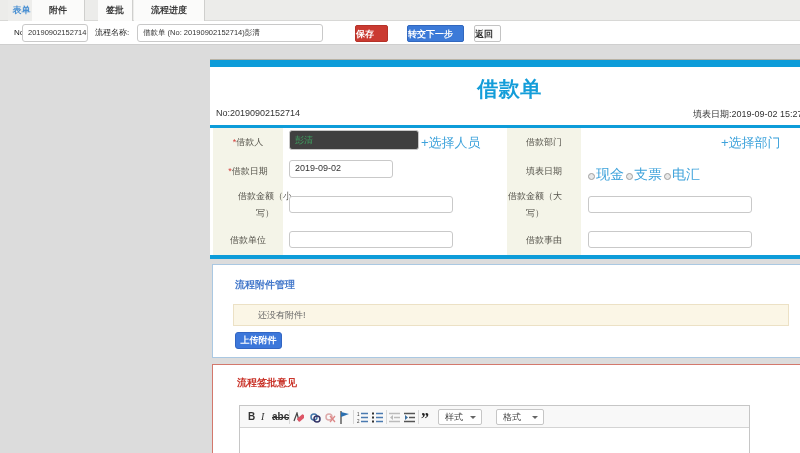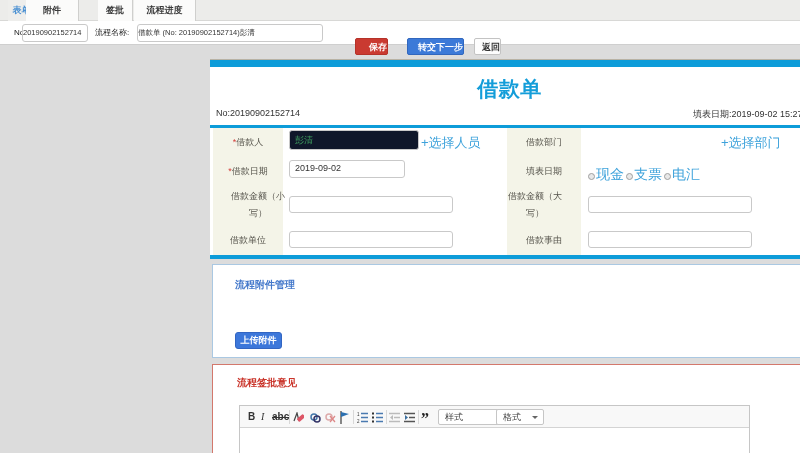--- a/index.html
+++ b/index.html
@@ -5,38 +5,38 @@
 * { margin:0; padding:0; box-sizing:border-box; }
 html,body { width:800px; height:453px; overflow:hidden; background:#dcdcdc; font-family:"Liberation Sans", sans-serif; }
 .abs { position:absolute; }
 
 .tabbar { position:absolute; left:0; top:0; width:800px; height:21px; background:#ececea; border-bottom:1px solid #d8d8d6; }
 .tab { position:absolute; top:0; height:21px; background:#fbfbfa; border-right:1px solid #cfcfcd; color:#3a3a3a; font-size:9px; font-weight:bold; text-align:center; line-height:21px; }
 .tab.active { background:#eeeeec; color:#4a90d2; }
 
 .toolbar { position:absolute; left:0; top:21px; width:800px; height:24px; background:#ffffff; border-bottom:1px solid #cfcfcf; }
 .tlbl { position:absolute; top:0; height:24px; line-height:24px; font-size:8px; color:#222; }
-.tinp { position:absolute; top:3px; height:18px; line-height:16px; font-size:7.5px; color:#333; background:#fff; border:1px solid #c9c9c9; border-radius:3px; white-space:nowrap; overflow:hidden; }
-.btn { position:absolute; top:17px; height:17px; line-height:16px; font-size:9px; font-weight:bold; text-align:right; border-radius:2px; }
+.tinp { position:absolute; top:3px; height:18px; line-height:16px; font-size:7.5px; color:#333; background:#fff; border:1px solid #c9c9c9; border-radius:3px; padding-left:5px; white-space:nowrap; overflow:hidden; }
+.btn { position:absolute; top:4px; height:17px; line-height:16px; font-size:9px; font-weight:bold; text-align:left; border-radius:2px; }
 .btn.red { background:#ca3a31; color:#fff; border:1px solid #b53229; }
 .btn.blue { background:#3c7ad8; color:#fff; border:1px solid #3167be; }
 .btn.plain { background:#fdfdfd; color:#333; border:1px solid #c3c3c3; }
 
 .panel { position:absolute; left:210px; top:60px; width:599px; height:199px; background:#fff; }
 .bluebar { position:absolute; left:0; top:-1px; border-top:1px solid #b8b2a4; width:599px; height:8px; background:#0d9cd9; }
 .ftitle { position:absolute; left:0; top:15px; width:599px; text-align:center; font-size:21px; font-weight:bold; color:#139dd9; letter-spacing:0.5px; }
 .norow { position:absolute; left:6px; top:48px; font-size:9px; color:#333; }
 .daterow { position:absolute; left:483px; top:48px; font-size:9px; color:#333; white-space:nowrap; }
 .underline { position:absolute; left:0; top:65px; width:599px; height:3px; background:#0d9cd9; }
 .panelbottom { position:absolute; left:0; bottom:0; width:599px; height:4px; background:#0d9cd9; }
 
 .cream { position:absolute; background:#f4f4e8; top:68px; height:127px; }
 .flabel { position:absolute; font-size:9px; color:#55534b; text-align:center; line-height:17px; }
 .finp { position:absolute; height:17px; background:#fff; border:1px solid #c9c9c9; border-radius:3px; font-size:9px; line-height:15px; padding-left:5px; color:#333; }
-.finp.ro { background:#0f172a; color:#3f9e5f; }
+.finp.ro { background:#404040; color:#3f9e5f; }
 .flink { position:absolute; font-size:13px; color:#3da2db; }
 .star { color:#d43c38; }
 .radio { display:inline-block; width:7px; height:7px; border:1px solid #9f9f9f; border-radius:50%; background:#e8e8e8; vertical-align:-1px; margin-right:1px; }
 .rlbl { color:#3da2db; font-size:14px; margin-right:2px; }
 
 .attbox { position:absolute; left:212px; top:264px; width:598px; height:94px; background:#fff; border:1px solid #aac8e2; }
 .atitle { position:absolute; left:22px; top:13px; font-size:10px; font-weight:bold; color:#4579cb; }
 .abar { position:absolute; left:20px; top:39px; width:556px; height:22px; background:#fbf6e6; border:1px solid #ece1c5; font-size:9px; color:#666; line-height:20px; padding-left:24px; }
 .abtn { position:absolute; left:22px; top:67px; width:47px; height:17px; background:#3c77da; border:1px solid #3265c2; border-radius:3px; color:#fff; font-size:9px; font-weight:bold; text-align:center; line-height:15px; }
 
@@ -47,23 +47,23 @@
 .eit { position:absolute; top:0; height:22px; line-height:22px; font-size:9px; color:#333; }
 .esep { position:absolute; top:4px; width:1px; height:14px; background:#d8d8d8; }
 .combo { position:absolute; top:3px; height:16px; background:#fff; border:1px solid #c6c6c6; border-radius:2px; font-size:9px; color:#444; line-height:14px; padding-left:6px; }
 .combo .arr { position:absolute; right:5px; top:6px; width:0; height:0; border-left:3px solid transparent; border-right:3px solid transparent; border-top:3px solid #666; }
 </style>
 </head>
 <body>
 
 <div class="tabbar">
   <div class="tab active" style="left:8px;width:28px">表单</div>
-  <div class="tab" style="left:26px;width:53px">附件</div>
+  <div class="tab" style="left:32px;width:53px">附件</div>
   <div class="tab" style="left:98px;width:35px">签批</div>
-  <div class="tab" style="left:134px;width:62px">流程进度</div>
+  <div class="tab" style="left:134px;width:71px">流程进度</div>
 </div>
 
 <div class="toolbar">
   <span class="tlbl" style="left:14px">No:</span>
   <span class="tinp" style="left:22px;width:66px">20190902152714</span>
   <span class="tlbl" style="left:95px">流程名称:</span>
   <span class="tinp" style="left:137px;width:186px">借款单 (No: 20190902152714)彭清</span>
   <span class="btn red" style="left:355px;width:33px">保存</span>
   <span class="btn blue" style="left:407px;width:57px">转交下一步</span>
   <span class="btn plain" style="left:474px;width:27px">返回</span>
@@ -79,38 +79,39 @@
   <div class="cream" style="left:3px;width:70px"></div>
   <div class="cream" style="left:297px;width:74px"></div>
 
   <div class="flabel" style="left:3px;top:74px;width:70px"><span class="star">*</span>借款人</div>
   <div class="finp ro" style="left:79px;top:70px;width:130px;height:20px;line-height:18px">彭清</div>
   <div class="flink" style="left:211px;top:74px">+选择人员</div>
   <div class="flabel" style="left:297px;top:74px;width:74px">借款部门</div>
   <div class="flink" style="left:511px;top:74px">+选择部门</div>
 
   <div class="flabel" style="left:3px;top:103px;width:70px"><span class="star">*</span>借款日期</div>
-  <div class="finp" style="left:79px;top:100px;width:116px;height:18px">2019-09-02</div>
+  <div class="finp" style="left:79px;top:100px;width:104px;height:18px">2019-09-02</div>
   <div class="flabel" style="left:297px;top:103px;width:74px">填表日期</div>
   <div class="abs" style="left:378px;top:106px;font-size:9px"><span class="radio"></span><span class="rlbl">现金</span><span class="radio"></span><span class="rlbl">支票</span><span class="radio"></span><span class="rlbl">电汇</span></div>
 
-  <div class="flabel" style="left:3px;top:128px;width:90px">借款金额（小<br>写）</div>
+  <div class="flabel" style="left:10px;top:128px;width:90px">借款金额（小<br>写）</div>
   <div class="finp" style="left:79px;top:136px;width:164px;height:17px"></div>
   <div class="flabel" style="left:297px;top:128px;width:56px">借款金额（大<br>写）</div>
   <div class="finp" style="left:378px;top:136px;width:164px;height:17px"></div>
 
   <div class="flabel" style="left:3px;top:172px;width:70px">借款单位</div>
   <div class="finp" style="left:79px;top:171px;width:164px;height:17px"></div>
   <div class="flabel" style="left:297px;top:172px;width:74px">借款事由</div>
   <div class="finp" style="left:378px;top:171px;width:164px;height:17px"></div>
   <div class="panelbottom"></div>
 </div>
 
 <div class="attbox">
   <div class="atitle">流程附件管理</div>
+  <div class="abar">还没有附件!</div>
   <div class="abtn">上传附件</div>
 </div>
 
 <div class="signbox">
   <div class="stitle">流程签批意见</div>
   <div class="editor">
     <div class="etoolbar">
       <span class="eit" style="left:8px;font-weight:bold;font-size:10px">B</span>
       <span class="eit" style="left:21px;font-style:italic;font-family:'Liberation Serif',serif;font-size:10px">I</span>
       <span class="eit" style="left:32px;text-decoration:line-through;font-size:10px;font-weight:bold">abc</span>
@@ -147,17 +148,17 @@
       <svg class="abs" style="left:149px;top:6px" width="11" height="11" viewBox="0 0 11 11">
           <path d="M0 1.5 H11 M5 5.5 H11 M0 9.5 H11" stroke="#bbb" stroke-width="1.4"></path>
           <path d="M4 3 L1 5.5 L4 8 Z" fill="#bbb"></path>
         </svg>
       <svg class="abs" style="left:164px;top:6px" width="11" height="11" viewBox="0 0 11 11">
           <path d="M0 1.5 H11 M5 5.5 H11 M0 9.5 H11" stroke="#555" stroke-width="1.4"></path>
           <path d="M1 3 L4 5.5 L1 8 Z" fill="#3a6fa0"></path>
         </svg>
       <span class="esep" style="left:178px"></span>
       <span class="eit" style="left:181px;top:2px;font-weight:bold;font-size:16px;font-family:'Liberation Serif',serif;color:#222">”</span>
-      <div class="combo" style="left:198px;width:71px">样式<span class="arr"></span></div>
+      <div class="combo" style="left:198px;width:44px">样式<span class="arr"></span></div>
       <div class="combo" style="left:256px;width:48px">格式<span class="arr"></span></div>
     </div>
   </div>
 </div>
 
 </body></html>

